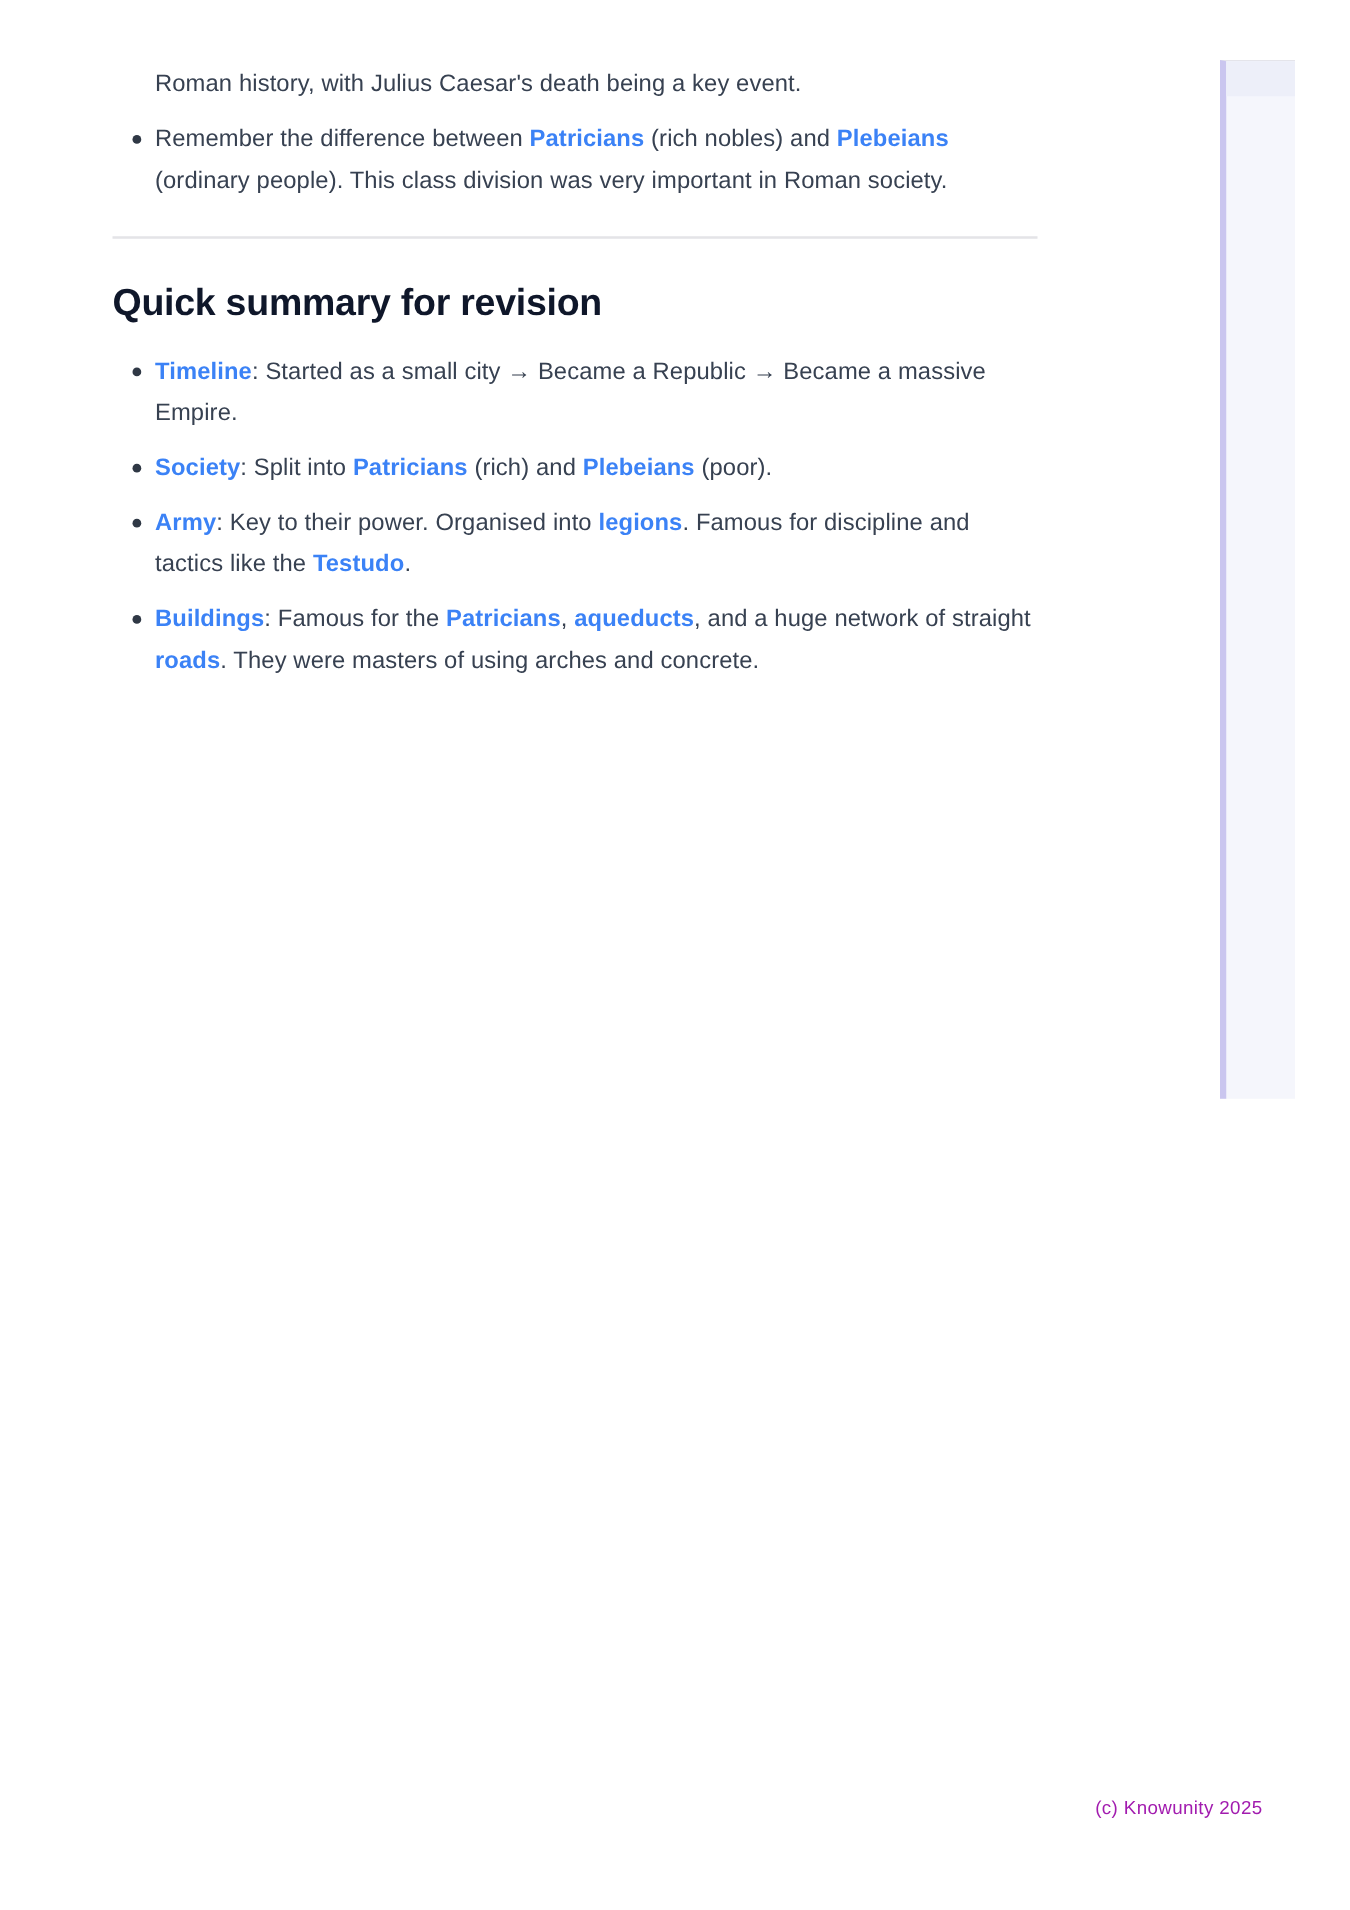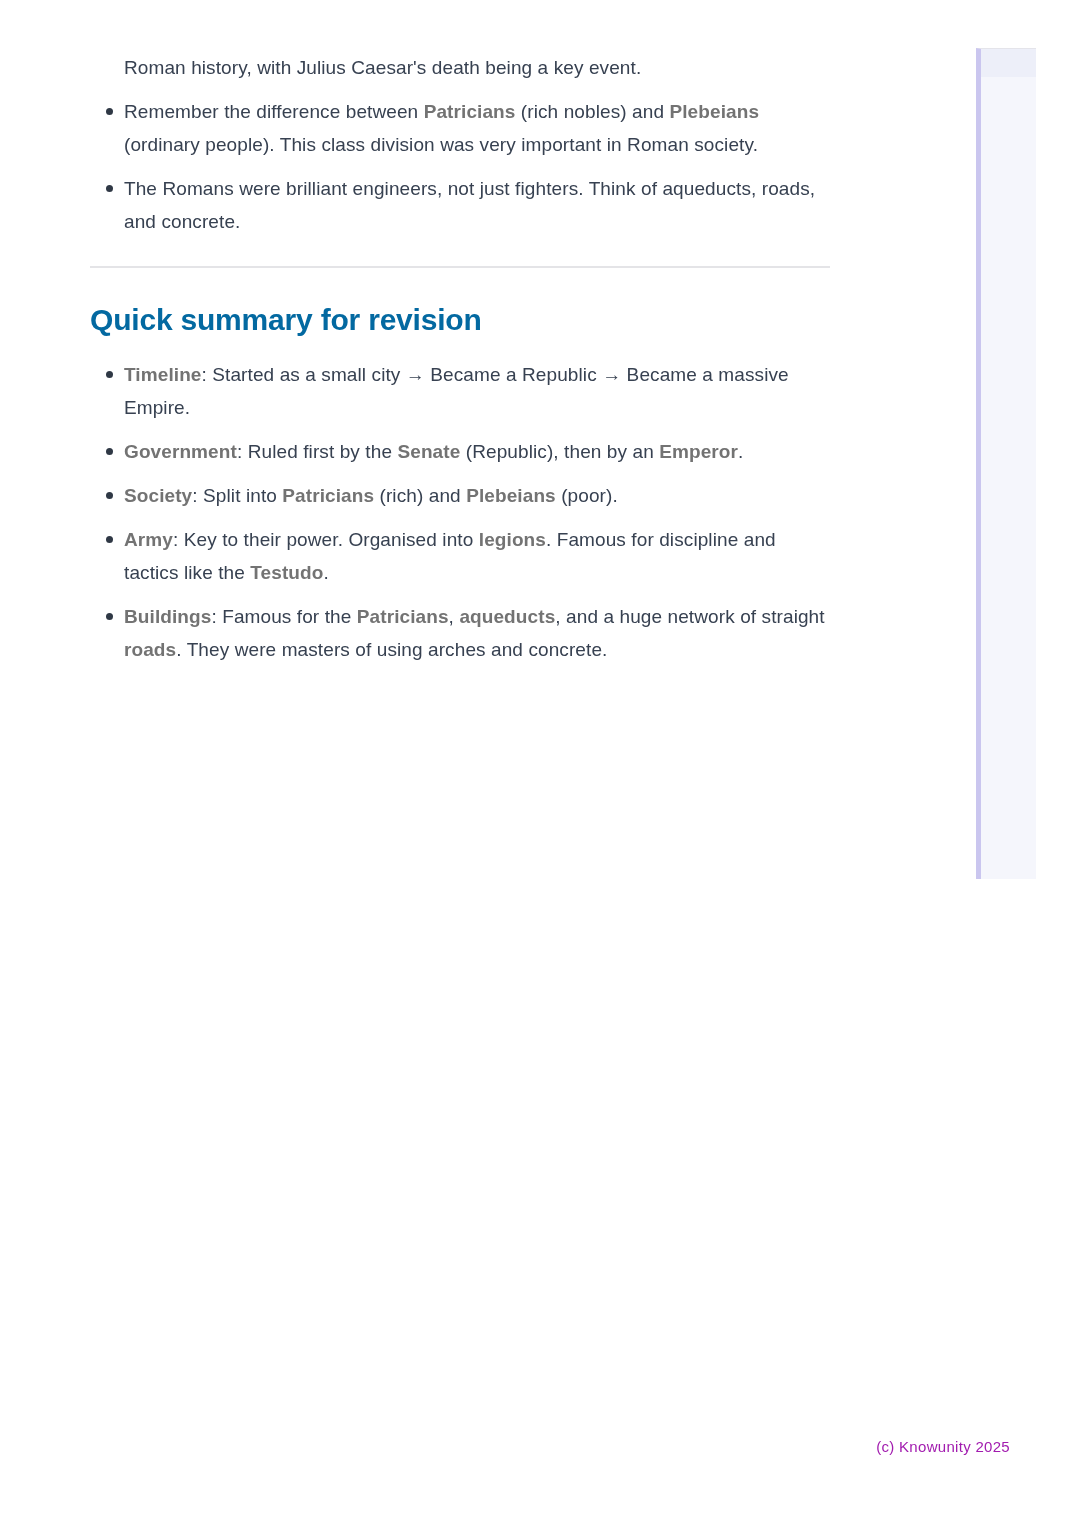--- a/index.html
+++ b/index.html
@@ -48,34 +48,34 @@
     position: absolute;
     left: 16px;
     top: 13px;
     width: 7px;
     height: 7px;
     border-radius: 50%;
     background: #2f3845;
   }
   .b {
     font-weight: 700;
-    color: #737373;
+    color: #3b82f6;
   }
   hr.divider {
     border: none;
     border-top: 2px solid #e4e4e7;
     margin: 28px 0 0 0;
     width: 740px;
   }
   h2.heading {
     margin: 34px 0 0 0;
     font-size: 30px;
     line-height: 36px;
     font-weight: 700;
-    color: #0369a1;
+    color: #0f172a;
     letter-spacing: -0.2px;
   }
   ul.blist.summary {
     margin-top: 20px;
   }
   .side-panel {
     position: absolute;
     left: 976px;
     top: 48px;
     width: 55px;
@@ -111,30 +111,28 @@
 <body>
 
 <div class="page">
 
   <main class="doc">
 
     <p class="cont">Roman history, with Julius Caesar's death being a key event.</p>
 
     <ul class="blist">
       <li><span>Remember the difference between </span><span class="b">Patricians</span><span> (rich nobles) and </span><span class="b">Plebeians</span><span> (ordinary people). This class division was very important in Roman society.</span></li>
-      <li><span>The Romans were brilliant engineers, not just fighters. Think of aqueducts, roads, and concrete.</span></li>
     </ul>
 
     <hr class="divider">
 
     <h2 class="heading">Quick summary for revision</h2>
 
     <ul class="blist summary">
       <li><span class="b">Timeline</span><span>: Started as a small city → Became a Republic → Became a massive Empire.</span></li>
-      <li><span class="b">Government</span><span>: Ruled first by the </span><span class="b">Senate</span><span> (Republic), then by an </span><span class="b">Emperor</span><span>.</span></li>
       <li><span class="b">Society</span><span>: Split into </span><span class="b">Patricians</span><span> (rich) and </span><span class="b">Plebeians</span><span> (poor).</span></li>
       <li><span class="b">Army</span><span>: Key to their power. Organised into </span><span class="b">legions</span><span>. Famous for discipline and tactics like the </span><span class="b">Testudo</span><span>.</span></li>
       <li><span class="b">Buildings</span><span>: Famous for the </span><span class="b">Patricians</span><span>, </span><span class="b">aqueducts</span><span>, and a huge network of straight </span><span class="b">roads</span><span>. They were masters of using arches and concrete.</span></li>
     </ul>
 
   </main>
 
   <aside class="side-panel">
     <div class="scroll-thumb"></div>
     <div class="panel-top"></div>

